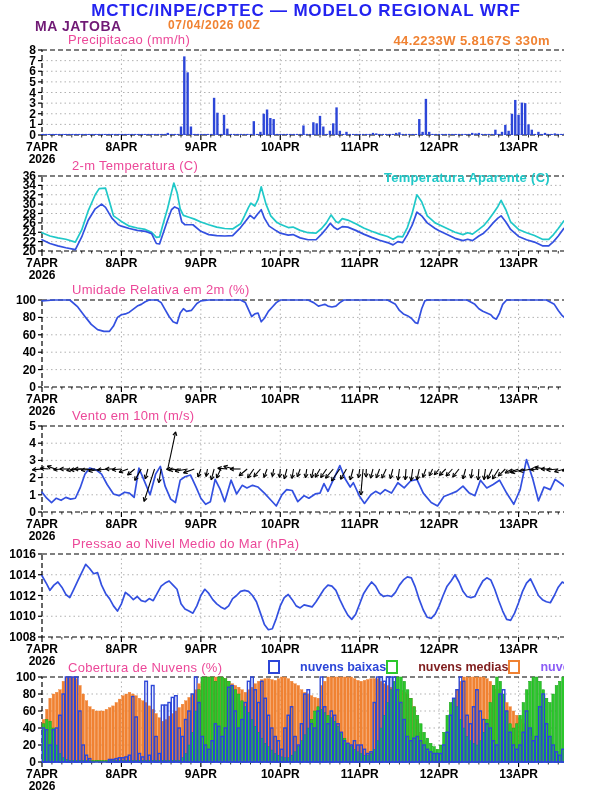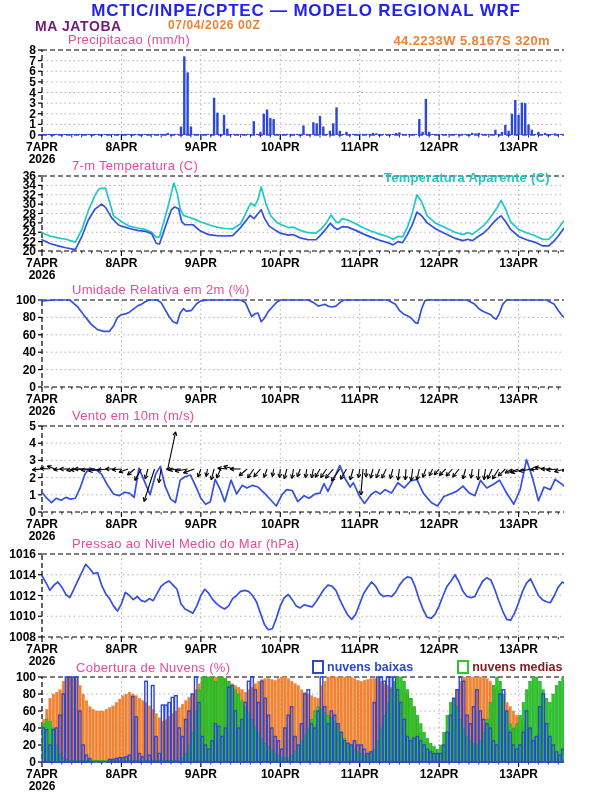--- a/index.html
+++ b/index.html
@@ -7,34 +7,34 @@
         font-family:"Liberation Sans",sans-serif;}
   .hdr1{position:absolute;top:1px;left:0;width:612px;text-align:center;
         font-size:17px;font-weight:bold;letter-spacing:.8px;}
   .hdr2a{position:absolute;top:18px;left:35px;font-size:14px;font-weight:bold;letter-spacing:.6px;}
   .hdr2b{position:absolute;top:18px;left:168px;font-size:12px;font-weight:bold;letter-spacing:.6px;}
   .coords{position:absolute;top:33px;right:14px;font-size:13px;font-weight:bold;letter-spacing:.4px;}
   .ptitle{position:absolute;font-size:13px;font-weight:normal;color:#ec4899;letter-spacing:.3px;}
   .rlabel{position:absolute;right:14px;font-size:13px;font-weight:bold;letter-spacing:.3px;margin-top:12px;}
   .legend{position:absolute;top:660px;left:268px;width:336px;display:flex;
           justify-content:space-between;align-items:center;font-size:12.5px;font-weight:bold;}
-  .litem{display:flex;align-items:flex-end;gap:3px;white-space:nowrap;margin-left:44px;}
+  .litem{display:flex;align-items:flex-end;gap:20px;white-space:nowrap;}
   .sw{display:inline-block;width:8px;height:10px;background:#fff;border:2px solid;}
   svg{position:absolute;top:0;left:0;}
   svg text{font-family:"Liberation Sans",sans-serif;font-weight:bold;}
 </style>
 </head>
 <body>
 
 <div class="page">
 
   <div class="hdr1" style="color: rgb(35, 35, 240);">MCTIC/INPE/CPTEC — MODELO REGIONAL WRF</div>
   <div class="hdr2a" style="color: #701a75;">MA JATOBA</div>
   <div class="hdr2b" style="color: rgb(240, 130, 50);">07/04/2026 00Z</div>
-  <div class="coords" style="color: rgb(240, 130, 50);">44.2233W 5.8167S 320m</div>
+  <div class="coords" style="color: rgb(240, 130, 50);">44.2233W 5.8167S 330m</div>
 
   <svg id="chart" width="612" height="792" viewBox="0 0 612 792">
       <g>
         <line x1="121.42857142857143" y1="50" x2="121.42857142857143" y2="135" stroke="#a8a8a8" stroke-width="0.9" stroke-dasharray="1.5 3"></line>
         <line x1="200.85714285714286" y1="50" x2="200.85714285714286" y2="135" stroke="#a8a8a8" stroke-width="0.9" stroke-dasharray="1.5 3"></line>
         <line x1="280.2857142857143" y1="50" x2="280.2857142857143" y2="135" stroke="#a8a8a8" stroke-width="0.9" stroke-dasharray="1.5 3"></line>
         <line x1="359.7142857142857" y1="50" x2="359.7142857142857" y2="135" stroke="#a8a8a8" stroke-width="0.9" stroke-dasharray="1.5 3"></line>
         <line x1="439.14285714285717" y1="50" x2="439.14285714285717" y2="135" stroke="#a8a8a8" stroke-width="0.9" stroke-dasharray="1.5 3"></line>
         <line x1="518.5714285714286" y1="50" x2="518.5714285714286" y2="135" stroke="#a8a8a8" stroke-width="0.9" stroke-dasharray="1.5 3"></line>
         <line x1="42" y1="124.375" x2="598" y2="124.375" stroke="#a8a8a8" stroke-width="0.9" stroke-dasharray="1.5 3"></line>
@@ -1513,26 +1513,26 @@
         <rect x="591.5809523809525" y="678.7" width="2.609523809523809" height="83.3" fill="#2cc82c" stroke="#18a018" stroke-width="0.5"></rect>
         <rect x="591.5809523809525" y="755.2" width="2.609523809523809" height="6.8" fill="none" stroke="#2c46d8" stroke-width="1.4"></rect>
         <rect x="594.8904761904762" y="677" width="2.609523809523809" height="85" fill="#f08232" stroke="#f08232" stroke-width="0.4"></rect>
         <rect x="594.8904761904762" y="681.25" width="2.609523809523809" height="80.75" fill="#2cc82c" stroke="#18a018" stroke-width="0.5"></rect>
         <rect x="594.8904761904762" y="756.9" width="2.609523809523809" height="5.1" fill="none" stroke="#2c46d8" stroke-width="1.4"></rect>
         <line x1="42" y1="762" x2="598" y2="762" stroke="#2c46d8" stroke-width="1.6"></line>
       </g>
     </svg>
 
   <div class="ptitle" style="top:32px;left:68px">Precipitacao (mm/h)</div>
-  <div class="ptitle" style="top:158px;left:72px">7-m Temperatura (C)</div>
+  <div class="ptitle" style="top:158px;left:72px">2-m Temperatura (C)</div>
   <div class="rlabel" style="top: 158px; color: rgb(31, 200, 200);">Temperatura Aparente (C)</div>
   <div class="ptitle" style="top:282px;left:72px">Umidade Relativa em 2m (%)</div>
   <div class="ptitle" style="top:408px;left:72px">Vento em 10m (m/s)</div>
   <div class="ptitle" style="top:536px;left:72px">Pressao ao Nivel Medio do Mar (hPa)</div>
-  <div class="ptitle" style="top:660px;left:76px">Cobertura de Nuvens (%)</div>
+  <div class="ptitle" style="top:660px;left:68px">Cobertura de Nuvens (%)</div>
 
   <div class="legend">
     <span class="litem" style="color: rgb(44, 70, 216);">
       <span class="sw" style="border-color: rgb(44, 70, 216);"></span>
       <span>nuvens baixas</span>
     </span>
     <span class="litem" style="color: #7f1d1d;">
       <span class="sw" style="border-color: rgb(44, 200, 44);"></span>
       <span>nuvens medias</span>
     </span>

